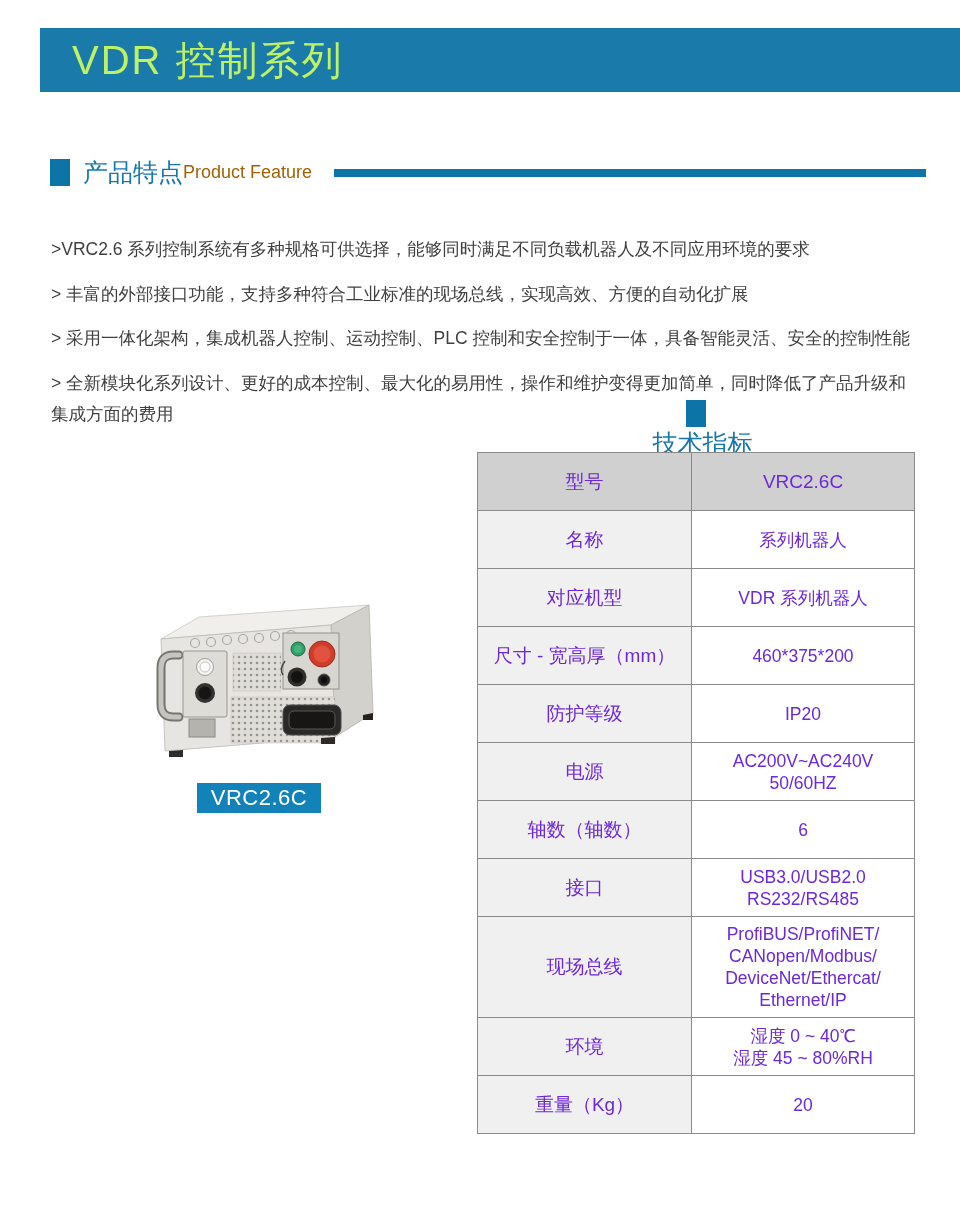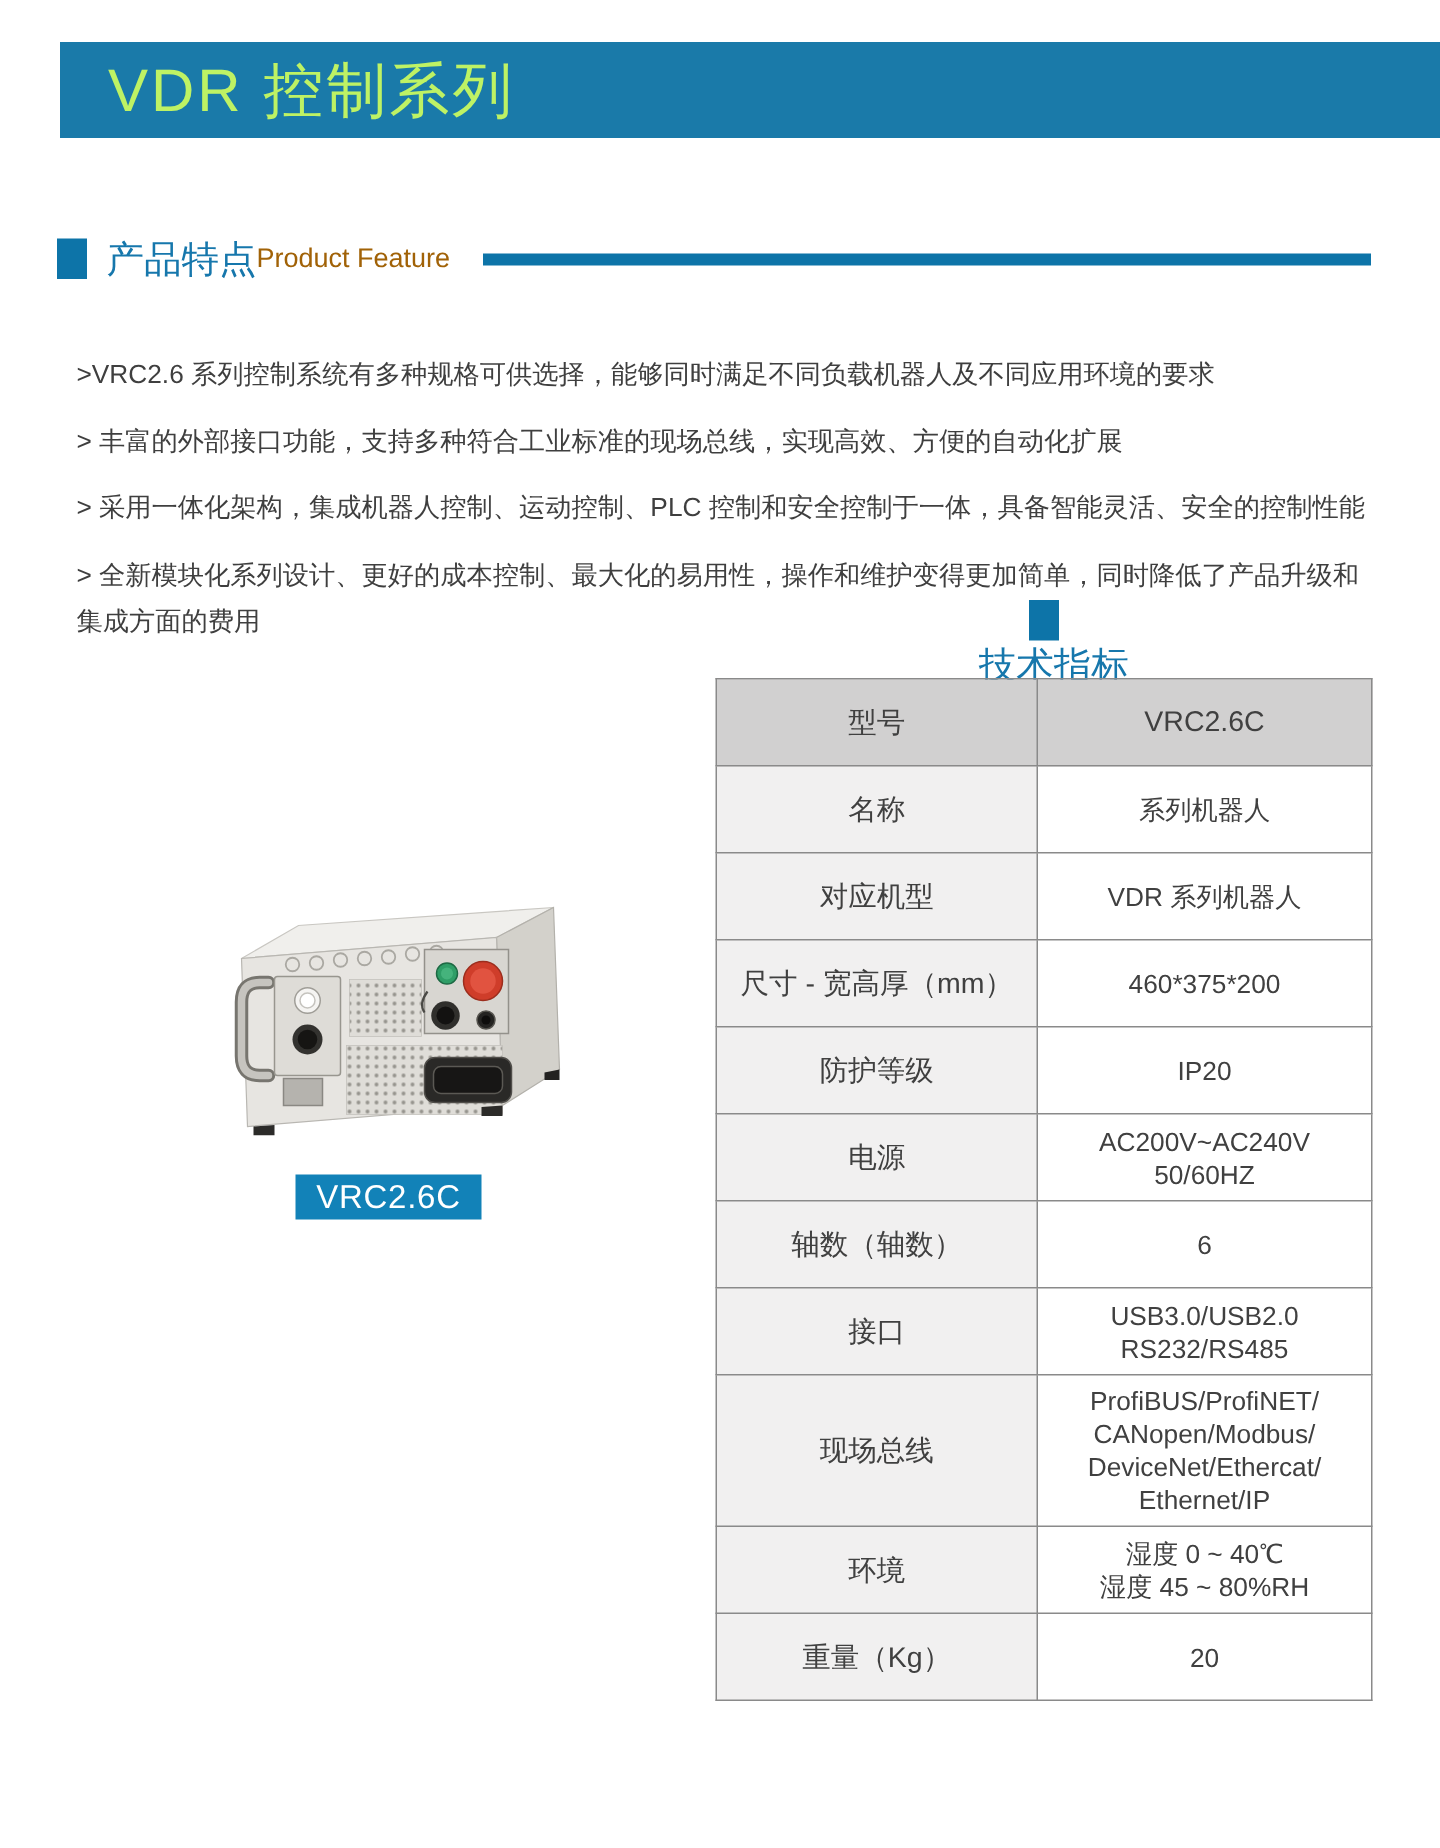--- a/index.html
+++ b/index.html
@@ -12,36 +12,36 @@
             background:#1a7aa9; display:flex; align-items:center; }
   .banner h1 { margin:0; padding-left:32px; font-size:40px; font-weight:300;
                color:#bef264; letter-spacing:2px; }
 
   
   .sec-head { position:absolute; display:flex; align-items:center; }
   .sec-head .sq { width:20px; height:27px; background:#0d74a8; flex:0 0 auto; }
   .sec-head .zh { font-size:25px; color:#1677ac; margin-left:13px; white-space:nowrap; }
   .sec-head .en { font-size:18px; color:#a16207; margin-left:0; white-space:nowrap; }
   .sec-head .rule { flex:1 1 auto; height:8px; background:#0d74a8; margin-left:22px; }
-  .feature-head { left:38px; top:156px; width:876px; }
+  .feature-head { left:50px; top:156px; width:876px; }
   .specs-head   { left:478px; top:400px; width:436px;flex-direction:column; }
 
   
   .bullets { position:absolute; left:38px; top:221px; width:896px;
              font-size:17.5px; color:#3f3f3f; }
   .bullets p { margin:13px; line-height:31.5px; }
 
   
   table.spec { position:absolute; left:477px; top:452px; width:437px;
                border-collapse:collapse; table-layout:fixed; }
   table.spec col.c1 { width:214px; }
   table.spec col.c2 { width:223px; }
   table.spec th, table.spec td {
       border:1px solid #8a8a8a; text-align:center; vertical-align:middle;
-      padding:6px 4px; height:58px; color:#404040; }
+      padding:6px 4px; height:58px; color:#6d28d9; }
   table.spec th { background:#f1f0f0; font-weight:normal; font-size:19px; }
   table.spec td { background:#ffffff; font-size:17.5px; line-height:22px; white-space:pre-line; }
   table.spec tr.hdr th, table.spec tr.hdr td { background:#d1d0d0; }
   table.spec tr.hdr td { font-size:19px; }
 
   
   .photo { position:absolute; left:135px; top:595px; width:272px; height:162px; }
   .plabel { position:absolute; left:197px; top:783px; width:124px; height:30px;
             background:#1282b8; color:#ffffff; font-size:22px;
             display:flex; align-items:center; justify-content:center; letter-spacing:0.5px; }

